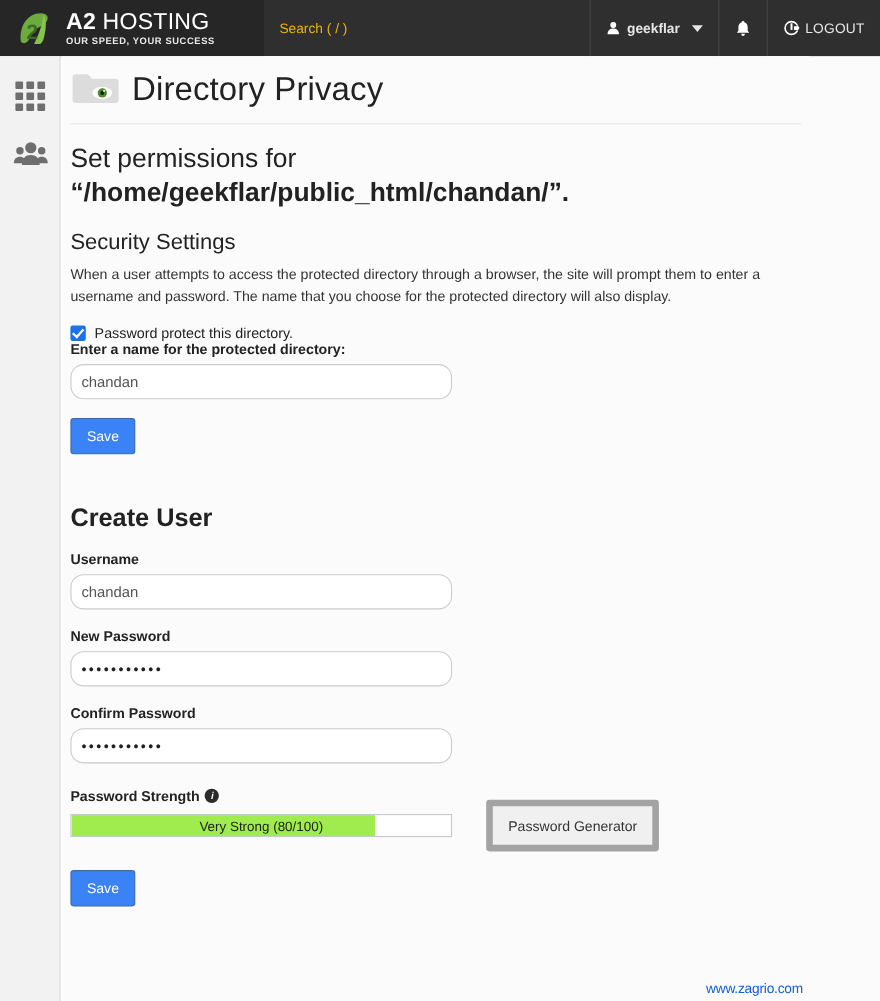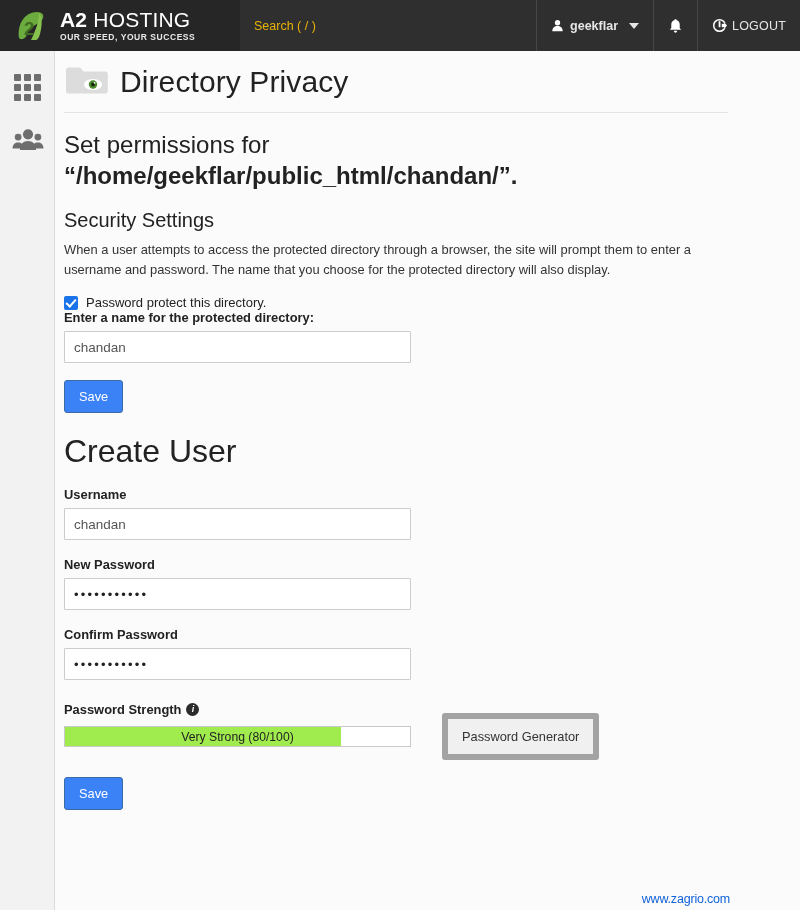--- a/index.html
+++ b/index.html
@@ -127,40 +127,40 @@
   .check-label { font-size: 13px; color: #222; }
 
   .field-label {
     font-size: 12.9px; color: #222; font-weight: 700;
     margin-bottom: 6px;
   }
   .field-label.tight { margin-top: 17px; }
 
   .tinput {
     width: 347px; height: 32px;
-    border: 1px solid #ccc; border-radius: 1px;
+    border: 1px solid #ccc; border-radius: 12px;
     background: #fff; color: #555;
     font-family: "Liberation Sans", sans-serif;
     font-size: 13.5px; padding: 0 9px;
     display: flex; align-items: center;
   }
   .tinput.masked { letter-spacing: 2.2px; font-size: 13px; color: #222; }
 
   .btn-save {
     margin-top: 17px;
     background: #3b82f6; border: 1px solid #3a6ba6;
     color: #fff; font-size: 12.8px; font-weight: 400;
     font-family: "Liberation Sans", sans-serif;
     padding: 8px 14px; border-radius: 3px; cursor: pointer;
     display: inline-block;
   }
 
   .create-title {
-    font-size: 32px; color: #222; font-weight: 400;
-    margin-top: 20px;
+    font-size: 23px; color: #222; font-weight: 700;
+    margin-top: 44px;
   }
 
   .pwlabel-row {
     display: flex; align-items: center; gap: 5px; margin-top: 22px;
   }
   .pwlabel { font-size: 12.9px; color: #222; font-weight: 700; }
   .info-icon {
     width: 13px; height: 13px; border-radius: 50%;
     background: #2b2b2b; color: #fff;
     font-size: 9px; font-weight: 700; font-style: italic;

